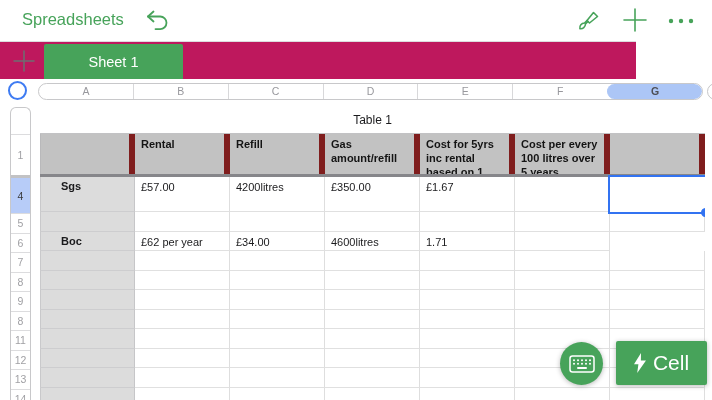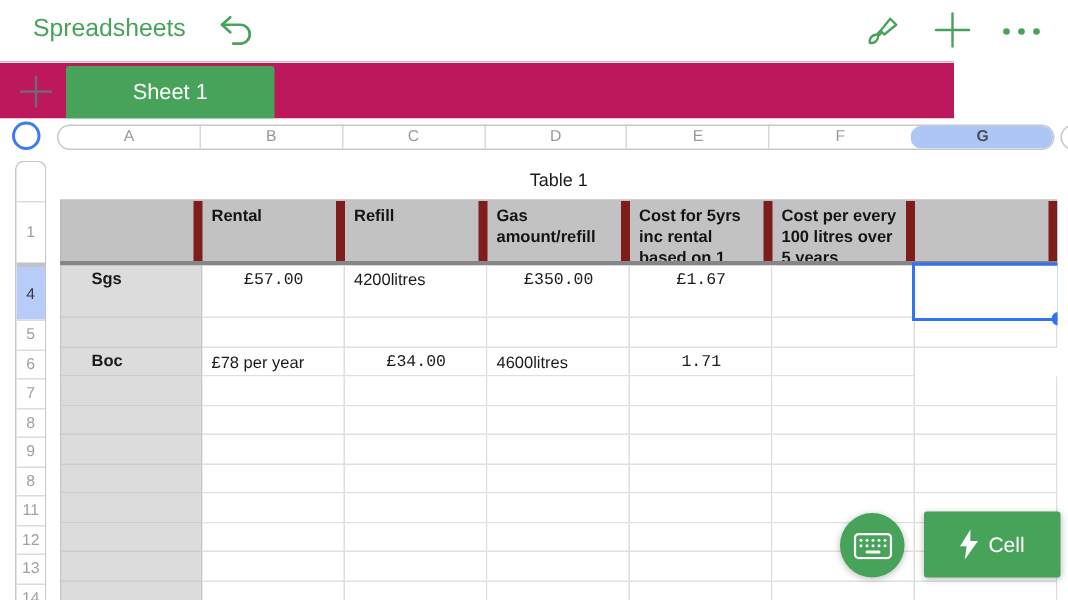--- a/index.html
+++ b/index.html
@@ -51,31 +51,31 @@
         overflow:hidden; }
   .th.center { text-align:left; }
   .th:first-child { border-left:1px solid #B9B9BB; }
   .r { display:flex; }
   .r4 { height:35px; }
   .re { height:19.5px; }
   .ca { width:95px; background:var(--label-gray,#DCDCDC); border-right:1px solid #C6C6C8; border-bottom:1px solid #CDCDCF;
         border-left:1px solid #C9C9CB; padding:3px 6px 0 20px; font-size:11px; font-weight:bold; color:#1A1A1C; overflow:hidden; }
   .c { width:95px; background:#fff; border-right:1px solid #DEDEDE; border-bottom:1px solid #E0E0E0; padding:3px 6px 0 6px;
        font-size:11px; color:#1B1B1D; line-height:1.3; overflow:hidden; }
-  .c.num { text-align:center; padding-right:5px;font-family:Liberation Mono, monospace; }
+  .c.num { text-align:left; padding-right:5px; }
 
   
   .selcell { position:absolute; left:568px; top:68px; width:99px; height:39px; border:2px solid var(--selection-blue,#3273F1); z-index:5; }
   .selhandle { position:absolute; right:-5px; bottom:-5px; width:9px; height:9px; border-radius:50%; background:var(--selection-blue,#3273F1); }
 
   
   .fab { position:absolute; z-index:10; background:var(--accent-green,#47A35A); box-shadow:0 1px 5px rgba(0,0,0,.28);
          display:flex; align-items:center; justify-content:center; color:#fff; }
   .kbbtn { left:560px; top:342px; width:43px; height:43px; border-radius:50%; }
-  .cellbtn { left:616px; top:341px; width:91px; height:44px; border-radius:2px; gap:7px; font-size:14px; }
+  .cellbtn { left:616px; top:341px; width:91px; height:44px; border-radius:2px; gap:7px; font-size:21px; }
 
   svg { display:block; }
 </style>
 </head>
 <body>
 
 <div class="screen">
 
   <div class="toolbar">
     <div class="back">Spreadsheets</div>
@@ -171,21 +171,21 @@
       <div class="c"></div>
         <div class="c"></div>
       <div class="c"></div>
         <div class="c"></div>
       <div class="c"></div>
         <div class="c"></div>
     </div>
 
     <div class="r re">
       <div class="ca">Boc</div>
-      <div class="c">£78 per year</div>
+      <div class="c">£62 per year</div>
       <div class="c num">£34.00</div>
       <div class="c">4600litres</div>
       <div class="c num">1.71</div>
       <div class="c"></div>
     </div>
 
     <div class="r re">
       <div class="ca"></div>
       <div class="c"></div>
         <div class="c"></div>

